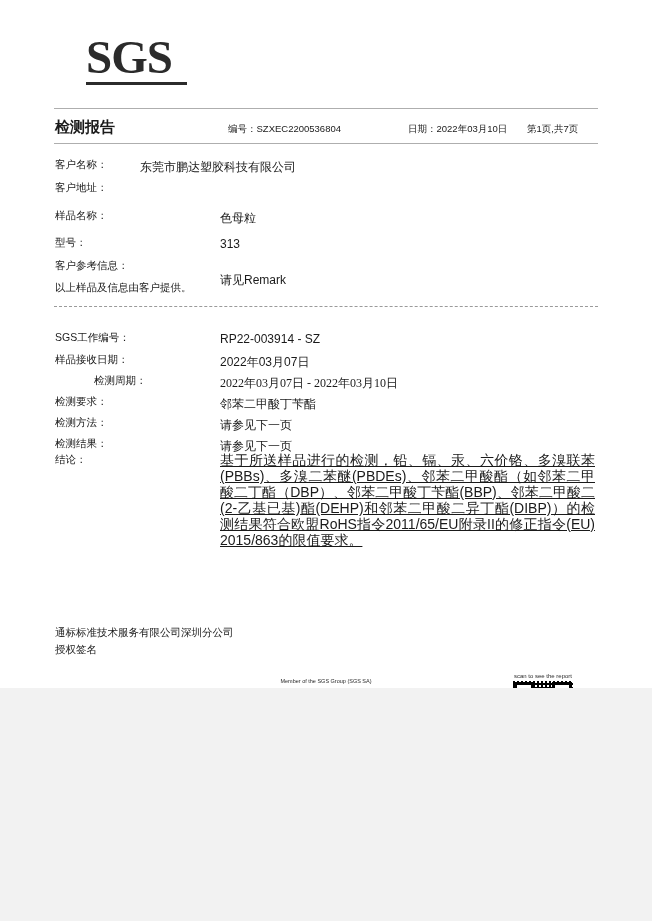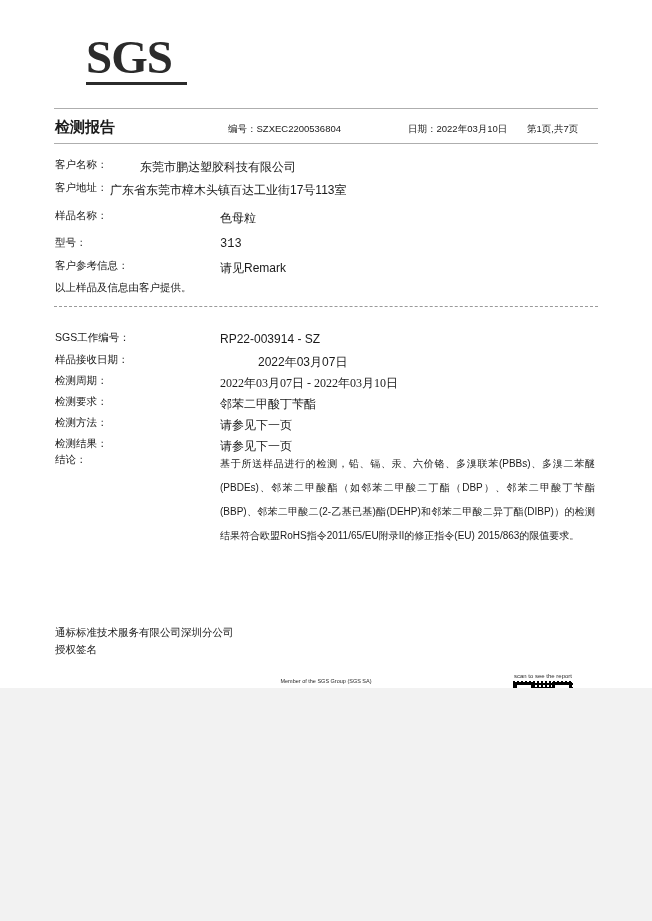--- a/index.html
+++ b/index.html
@@ -95,24 +95,25 @@
     position: absolute;
     left: 55px;
     font-size: 10.5px;
     color: #1a1a1a;
   }
   .concl {
     position: absolute;
     left: 220px;
     top: 452px;
     width: 375px;
-    font-size: 10px;
-    line-height: 24px;
+    font-size: 14px;
+    line-height: 16px;
     color: #1a1a1a;
     text-align: justify;
+    text-decoration: underline;
   }
   .sign-org {
     position: absolute;
     left: 55px;
     top: 626px;
     font-size: 10.5px;
     color: #1a1a1a;
     font-family: Liberation Serif, serif;
   }
   .sign-auth {
@@ -317,42 +318,41 @@
     <span>日期：</span><span>2022年03月10日</span>
   </div>
   <div class="hdr-page">第1页,共7页</div>
 
   <div class="rule" style="top:143px;"></div>
 
   <div class="lbl" style="top:158px;">客户名称：</div>
   <div class="val val-a" style="top:159px;">东莞市鹏达塑胶科技有限公司</div>
 
   <div class="lbl" style="top:181px;">客户地址：</div>
-  <div class="val" style="left:110px;top:182px;">广东省东莞市樟木头镇百达工业街17号113室</div>
 
   <div class="lbl" style="top:209px;">样品名称：</div>
   <div class="val val-b" style="top:210px;font-family:Liberation Serif, serif;">色母粒</div>
 
   <div class="lbl" style="top:236px;">型号：</div>
-  <div class="val val-b" style="top:237px;font-family:Liberation Mono, monospace;">313</div>
+  <div class="val val-b" style="top:237px;">313</div>
 
   <div class="lbl" style="top:259px;">客户参考信息：</div>
-  <div class="val val-b" style="top:260px;">请见Remark</div>
+  <div class="val val-b" style="top:272px;">请见Remark</div>
 
   <div class="note" style="top:281px;">以上样品及信息由客户提供。</div>
 
   <div class="dashed-rule" style="top:306px;"></div>
 
   <div class="lbl" style="top:331px;">SGS工作编号：</div>
   <div class="val val-b" style="top:332px;">RP22-003914 - SZ</div>
 
   <div class="lbl" style="top:353px;">样品接收日期：</div>
-  <div class="val val-b" style="top:354px;margin-left:38px;">2022年03月07日</div>
-
-  <div class="lbl" style="top:374px;">检测周期：</div>
+  <div class="val val-b" style="top:354px;">2022年03月07日</div>
+
+  <div class="lbl" style="top:374px;margin-left:39px;">检测周期：</div>
   <div class="val val-b" style="top:375px;font-family:Liberation Serif, serif;">2022年03月07日 - 2022年03月10日</div>
 
   <div class="lbl" style="top:395px;">检测要求：</div>
   <div class="val val-b" style="top:396px;">邻苯二甲酸丁苄酯</div>
 
   <div class="lbl" style="top:416px;">检测方法：</div>
   <div class="val val-b" style="top:417px;">请参见下一页</div>
 
   <div class="lbl" style="top:437px;">检测结果：</div>
   <div class="val val-b" style="top:438px;">请参见下一页</div>

